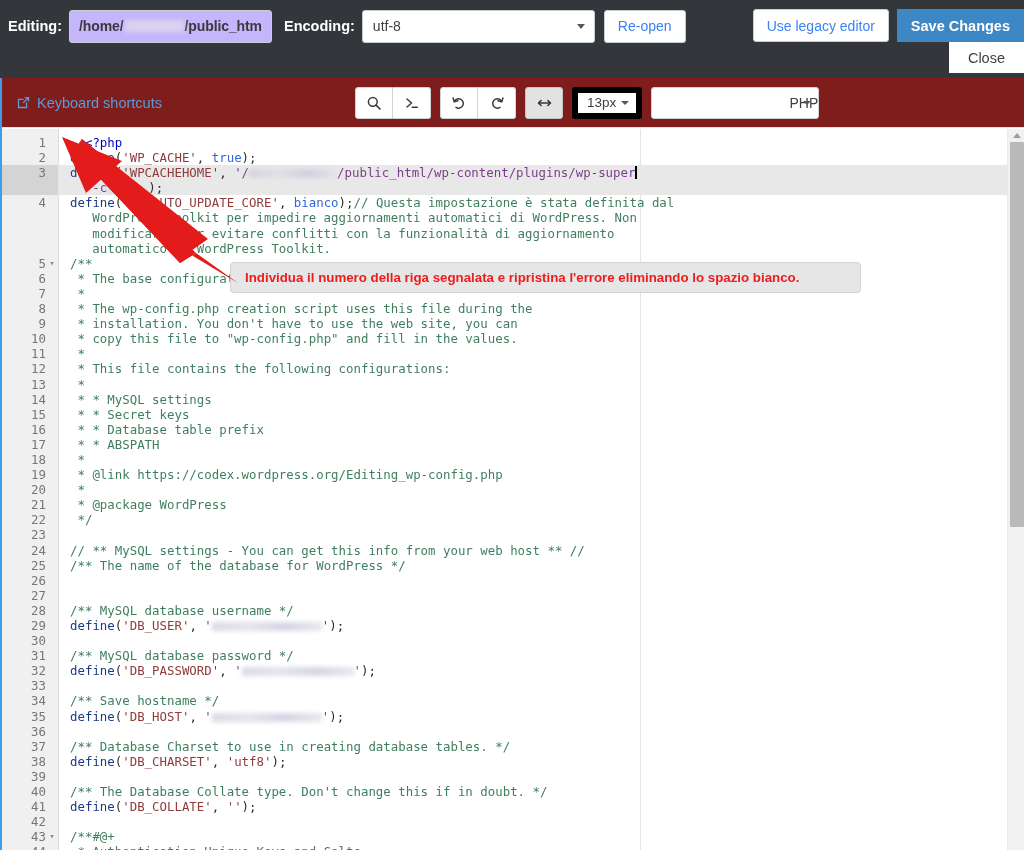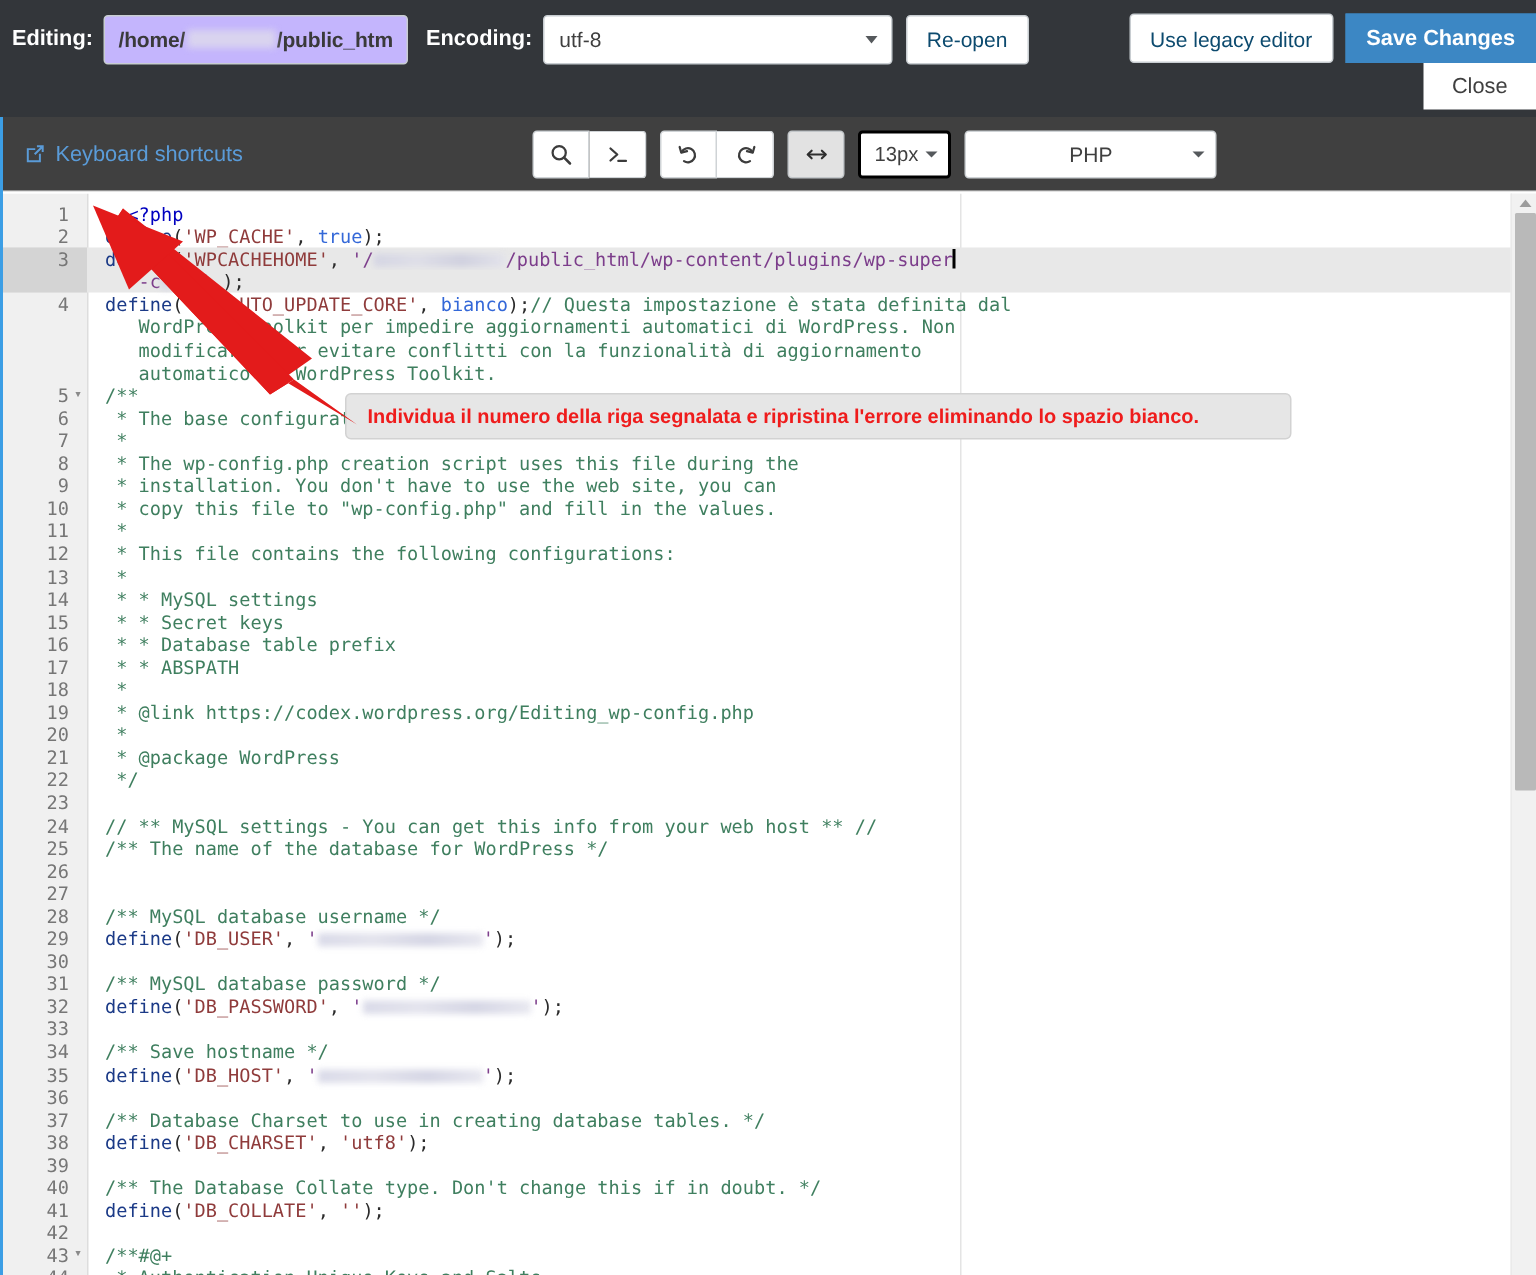--- a/index.html
+++ b/index.html
@@ -94,21 +94,21 @@
   .btn {
     background: #ffffff;
     border: 1px solid #c8cdd1;
     border-radius: 3px;
     height: 33px;
     display: flex;
     align-items: center;
     justify-content: center;
     padding: 0 13px;
     font-size: 14px;
-    color: #0c4a6e;
+    color: #3b82f6;
     white-space: nowrap;
     cursor: pointer;
   }
   .btn-reopen { margin-left: 9px; }
 
   .header-right {
     position: absolute;
     right: 0; top: 9px;
     display: flex;
     align-items: flex-start;
@@ -142,21 +142,21 @@
     font-size: 14.5px;
     color: #3f3f3f;
     cursor: pointer;
   }
 
   
   .toolbar {
     position: absolute;
     left: 0; top: 78px;
     width: 1024px; height: 50px;
-    background: #404040;
+    background: #7f1d1d;
     border-bottom: 1px solid #e3e3e3;
     padding-left: 28px;
   }
   .kbd-link {
     position: absolute;
     left: 16px; top: 50%;
     transform: translateY(-50%);
     display: flex;
     align-items: center;
     color: #5a9bd8;
@@ -187,40 +187,40 @@
   .tgrp .tbtn + .tbtn { border-left: none; }
   .tgrp:first-child .tbtn:first-child { border-radius: 3px 0 0 3px; }
   .tgrp .tbtn:first-child { border-radius: 3px 0 0 3px; }
   .tgrp .tbtn:last-child { border-radius: 0 3px 3px 0; }
   .tbtn.single { border-radius: 3px; }
   .tbtn.active { background: #e2e2e2; border-color: #c2c6c9; }
   .gap { width: 9px; }
 
   .size-select {
     height: 32px;
-    border: 2px solid #000000;
+    border: 6px solid #000000;
     border-radius: 3px;
     background: #fff;
     display: flex;
     align-items: center;
     padding: 0 20px 0 9px;
     font-size: 13.5px;
     color: #3f3f3f;
     position: relative;
     cursor: pointer;
   }
   .lang-select {
     height: 32px;
     width: 168px;
     border: 1px solid #cfd3d6;
     border-radius: 3px;
     background: #fff;
     display: flex;
     align-items: center;
-    justify-content: center;
+    justify-content: flex-end;
     font-size: 14px;
     color: #3f3f3f;
     position: relative;
     cursor: pointer;
   }
   .caret-sm {
     position: absolute;
     right: 7px; top: 50%;
     margin-top: -2px;
     width: 0; height: 0;

